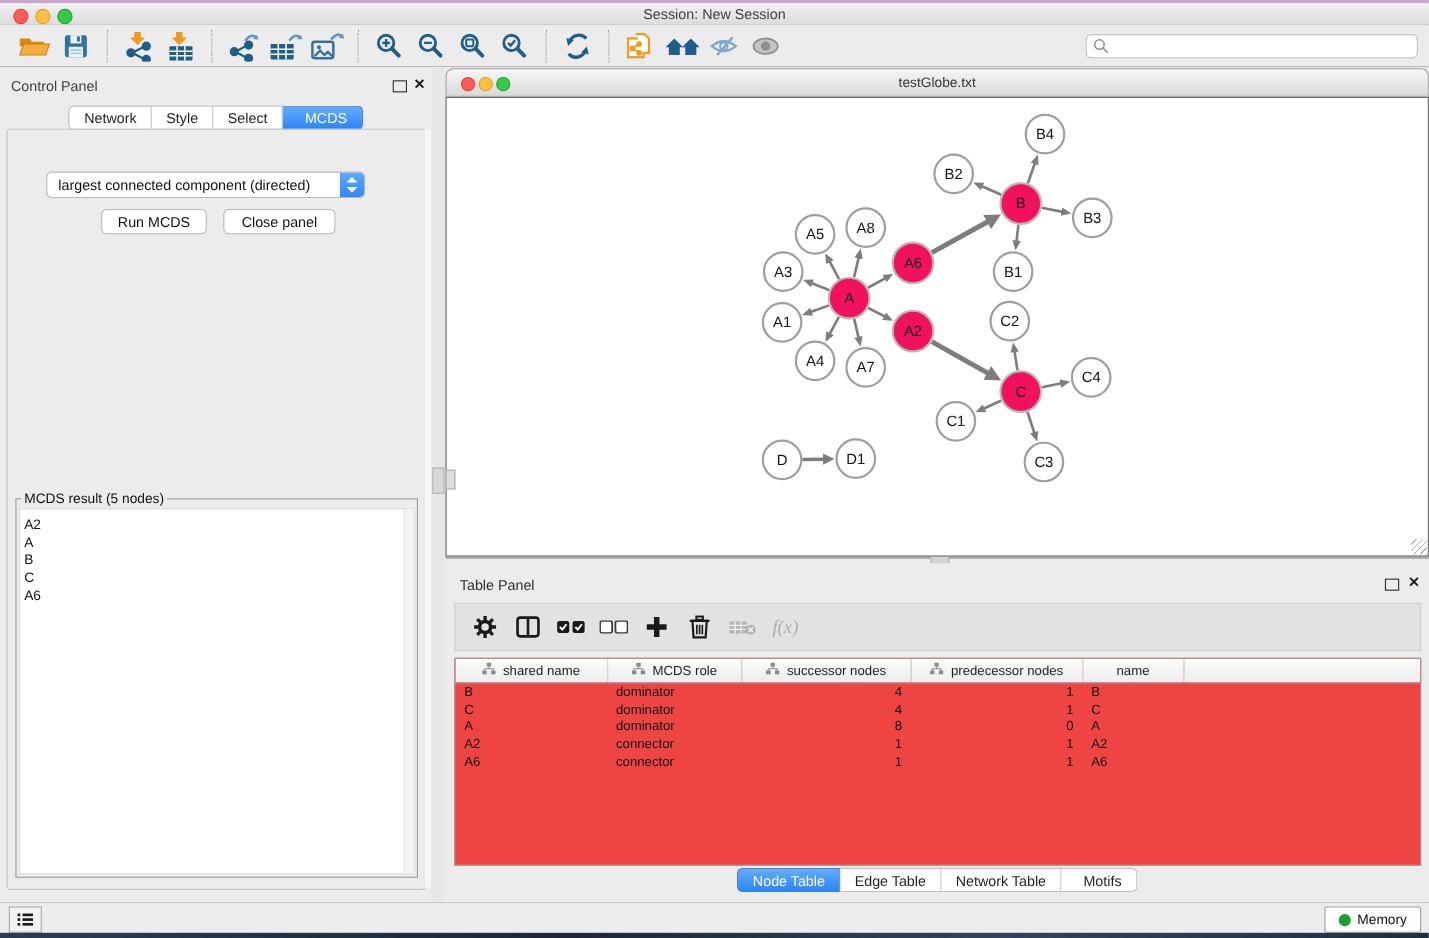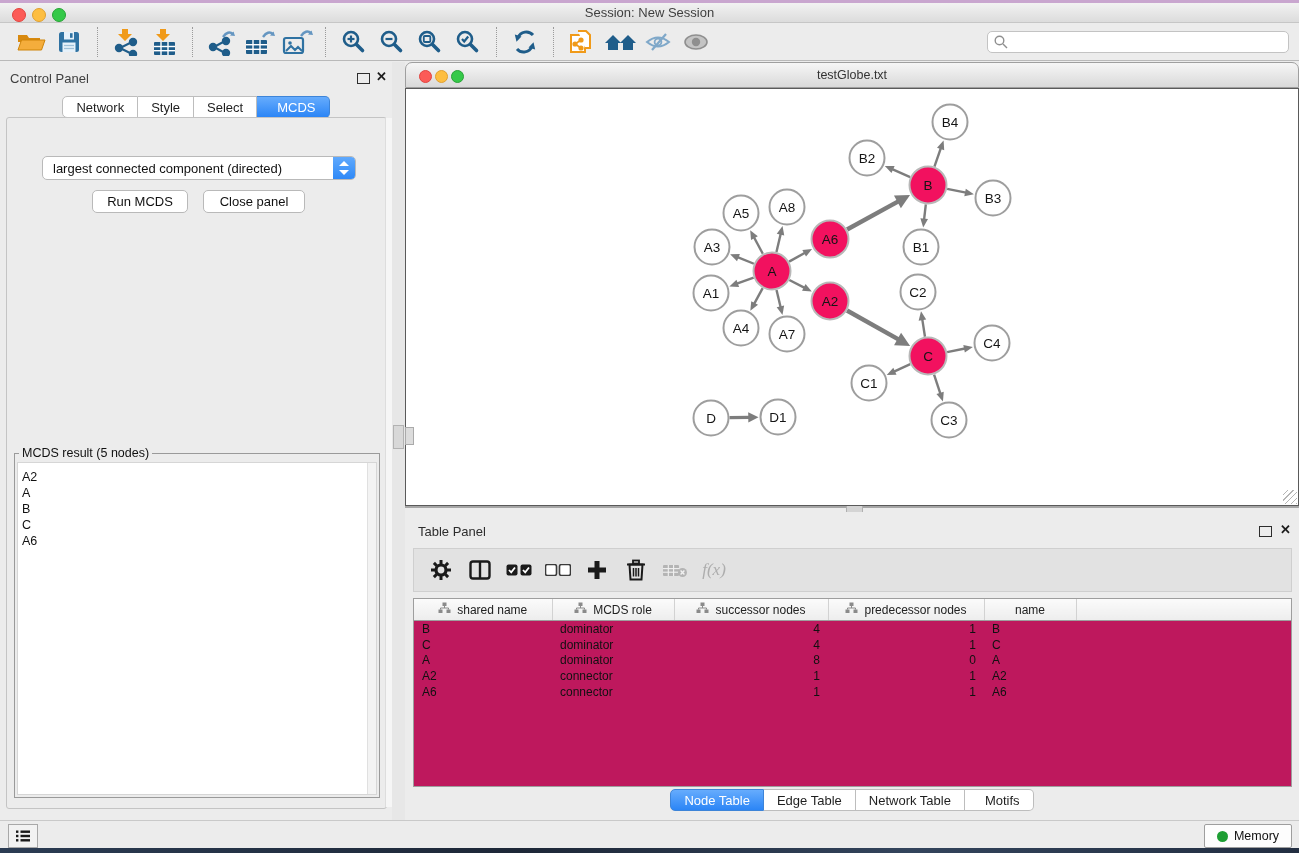--- a/index.html
+++ b/index.html
@@ -42,21 +42,21 @@
     white-space:nowrap;}
   .seg-tab:first-child{border-left:1px solid #bdbdbd;border-radius:5px 0 0 5px;}
   .seg-tab:last-child{border-radius:0 5px 5px 0;padding-left:20px;}
   .seg-tab.active{background:linear-gradient(#66acfd,#2b85f6);border-color:#3d84d8;color:#fff;}
   .cp-box{position:absolute;left:6px;top:55px;width:379px;height:690px;
     border:1px solid #c4c4c4;border-radius:3px;background:#ececec;}
   .cp-scroll{position:absolute;left:385px;top:56px;width:7px;height:689px;
     background:#f6f6f6;border-left:1px solid #ddd;}
   .opt-label{position:absolute;left:0;width:379px;top:71px;text-align:center;
     font-size:13px;color:#1d1d1d;}
-  .dropdown{position:absolute;left:42px;top:94px;width:314px;height:24px;background:#fff;
+  .dropdown{position:absolute;left:42px;top:94px;width:290px;height:24px;background:#fff;
     border:1px solid #b9b9b9;border-radius:5px;box-sizing:border-box;}
   .dropdown .dval{position:absolute;left:10px;top:4px;font-size:13px;color:#111;}
   .dropdown .stepper{position:absolute;right:0;top:0;width:22px;height:22px;
     background:linear-gradient(#5fa9fd,#2f89f7);border-radius:0 4px 4px 0;}
   .stepper .up,.stepper .dn{position:absolute;left:6px;width:0;height:0;
     border-left:5px solid transparent;border-right:5px solid transparent;}
   .stepper .up{top:4px;border-bottom:5px solid #fff;}
   .stepper .dn{bottom:4px;border-top:5px solid #fff;}
   .cbtn{position:absolute;top:128px;height:23px;background:#fff;border:1px solid #b9b9b9;
     border-radius:5px;font-size:13px;color:#111;text-align:center;box-sizing:border-box;
@@ -99,21 +99,21 @@
   
   .tpanel{position:absolute;left:405px;top:512px;width:894px;height:308px;background:#ececec;}
   .tpanel .ptitle{position:absolute;left:13px;top:12px;font-size:13px;color:#2d2d2d;}
   .tpanel .float-ic{left:854px;top:14px;} .tpanel .close-ic{left:875px;top:10px;}
   .ttoolbar{position:absolute;left:8px;top:36px;width:879px;height:44px;background:#e2e2e2;
     border:1px solid #cfcfcf;box-sizing:border-box;display:flex;align-items:center;
     padding-left:14px;}
   .ttb{display:inline-flex;align-items:center;justify-content:center;width:26px;height:28px;
     margin-right:13px;}
   .fx{font-family:"Liberation Serif",serif;font-style:italic;font-size:17px;color:#adadad;}
-  .table-wrap{position:absolute;left:8px;top:86px;width:879px;height:189px;background:#be185d;
+  .table-wrap{position:absolute;left:8px;top:86px;width:879px;height:189px;background:#ef4444;
     border:1px solid #9e9e9e;box-sizing:border-box;overflow:hidden;}
   table.datatable{border-collapse:collapse;table-layout:fixed;width:100%;}
   table.datatable th{height:21px;background:linear-gradient(#fbfbfb,#ededed);
     border-bottom:1px solid #9e9e9e;border-right:1px solid #d2d2d2;
     font-size:12px;font-weight:normal;color:#222;padding:0;}
   table.datatable th .hwrap{display:flex;align-items:center;justify-content:center;gap:6px;}
   table.datatable td{height:15.7px;font-size:12px;color:#111;padding:0 8px;
     white-space:nowrap;overflow:hidden;}
   td.num{text-align:right;padding-right:12px;}
   .ttabs-wrap{position:absolute;left:0;width:894px;top:277px;display:flex;justify-content:center;}

